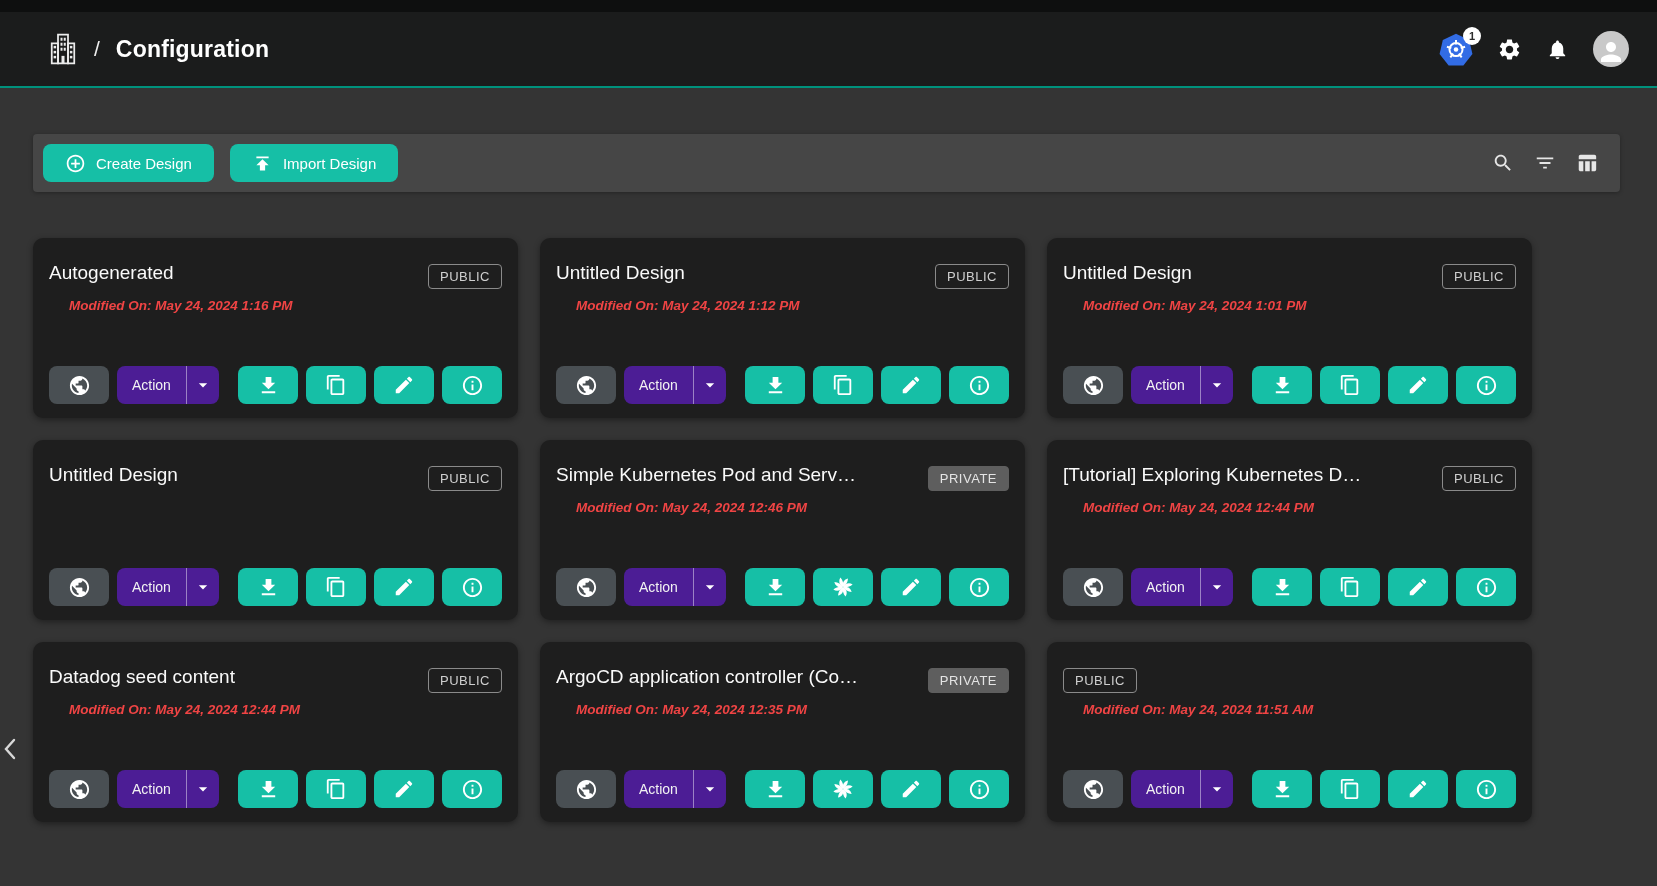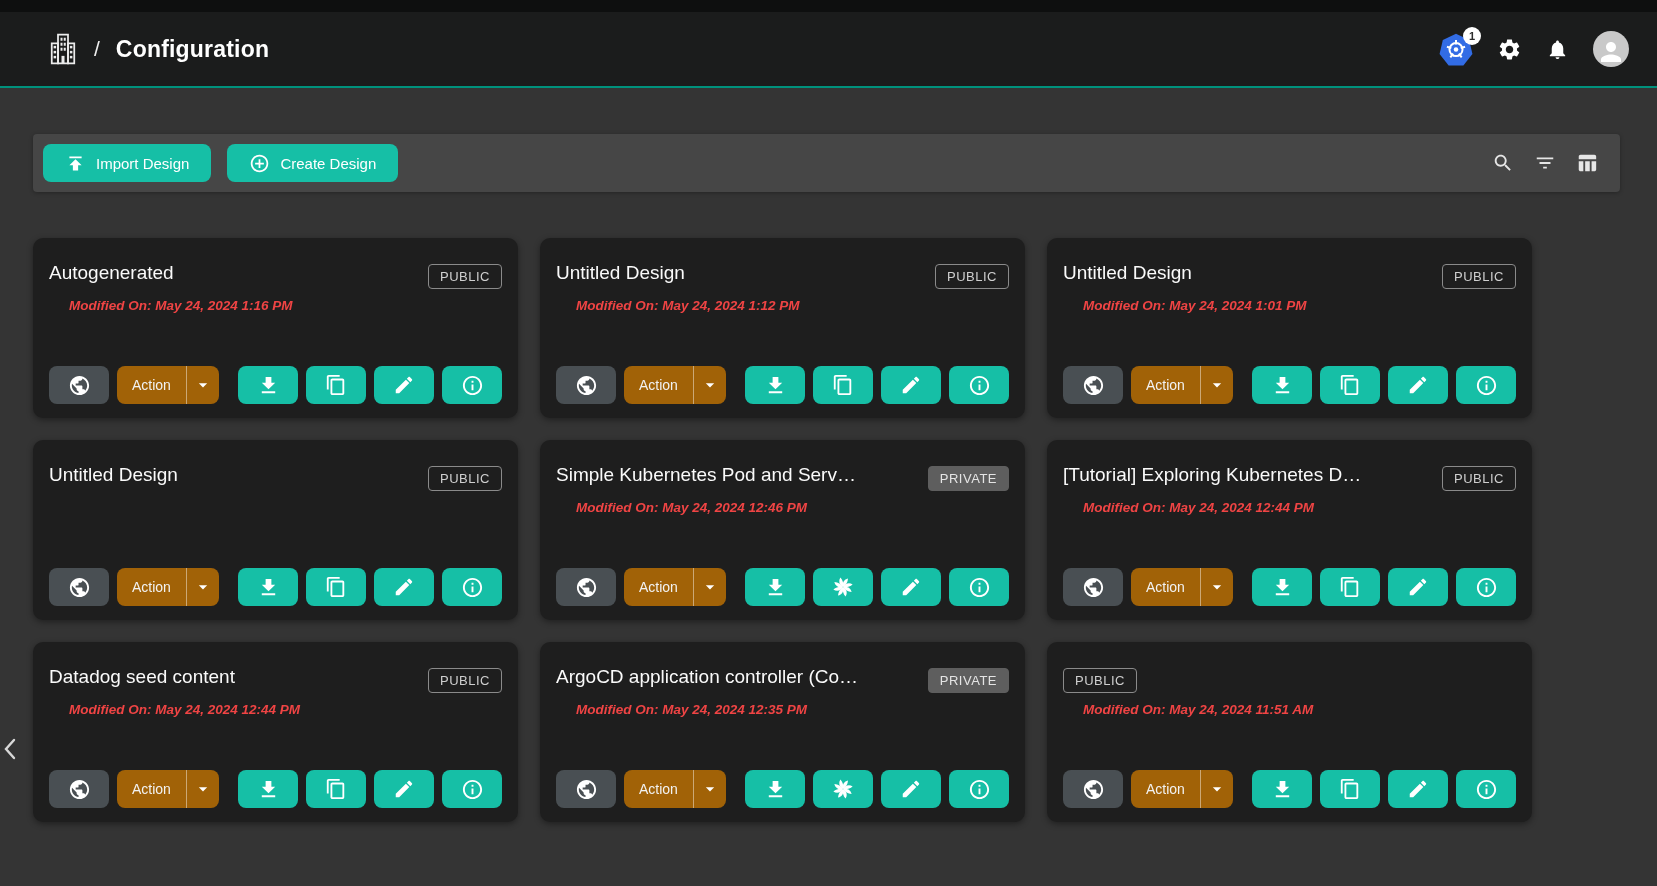--- a/index.html
+++ b/index.html
@@ -81,21 +81,21 @@
     position:absolute; left:16px; right:16px; bottom:14px;
     display:flex; align-items:center; gap:8px;
   }
   .icon-btn {
     width:60px; height:38px; border:none; border-radius:8px; cursor:pointer;
     display:flex; align-items:center; justify-content:center;
   }
   .b-dark { background:#494f53; }
   .b-teal { background:#16bfa6; }
   .action-split {
-    height:38px; border-radius:8px; background:#a16207; cursor:pointer;
+    height:38px; border-radius:8px; background:#4c1d95; cursor:pointer;
     display:flex; align-items:stretch; color:#f2f2f2;
   }
   .action-label { display:flex; align-items:center; padding:0 15px; font-size:14px; }
   .action-caret {
     width:33px; display:flex; align-items:center; justify-content:center;
     border-left:1px solid rgba(255,255,255,.45);
   }
   .push { margin-left:auto; }
   
   .drawer-toggle {
@@ -165,29 +165,29 @@
           <path d="M12 12c2.21 0 4-1.79 4-4s-1.79-4-4-4-4 1.79-4 4 1.79 4 4 4zm0 2c-2.67 0-8 1.34-8 4v2h16v-2c0-2.66-5.33-4-8-4z"></path>
         </svg>
     </span>
   </div>
 </header>
 
 <main>
   <div class="toolbar">
     <button class="btn-lg">
       <svg width="21" height="21" viewBox="0 0 24 24" fill="#fff">
+          <path d="M13 7h-2v4H7v2h4v4h2v-4h4v-2h-4V7zm-1-5C6.48 2 2 6.48 2 12s4.48 10 10 10 10-4.48 10-10S17.52 2 12 2zm0 18c-4.41 0-8-3.59-8-8s3.59-8 8-8 8 3.59 8 8-3.59 8-8 8z"></path>
+        </svg>
+      <span>Create Design</span>
+    </button>
+    <button class="btn-lg">
+      <svg width="21" height="21" viewBox="0 0 24 24" fill="#fff">
           <path d="M5 4v2h14V4H5zm0 10h4v6h6v-6h4l-7-7-7 7z"></path>
         </svg>
       <span>Import Design</span>
-    </button>
-    <button class="btn-lg">
-      <svg width="21" height="21" viewBox="0 0 24 24" fill="#fff">
-          <path d="M13 7h-2v4H7v2h4v4h2v-4h4v-2h-4V7zm-1-5C6.48 2 2 6.48 2 12s4.48 10 10 10 10-4.48 10-10S17.52 2 12 2zm0 18c-4.41 0-8-3.59-8-8s3.59-8 8-8 8 3.59 8 8-3.59 8-8 8z"></path>
-        </svg>
-      <span>Create Design</span>
     </button>
     <div class="toolbar-icons">
       <span class="tico">
         <svg width="22" height="22" viewBox="0 0 24 24" fill="#e6e6e6">
             <path d="M15.5 14h-.79l-.28-.27C15.41 12.59 16 11.11 16 9.5 16 5.91 13.09 3 9.5 3S3 5.91 3 9.5 5.91 16 9.5 16c1.61 0 3.09-.59 4.23-1.57l.27.28v.79l5 4.99L20.49 19l-4.99-5zm-6 0C7.01 14 5 11.99 5 9.5S7.01 5 9.5 5 14 7.01 14 9.5 11.99 14 9.5 14z"></path>
           </svg>
       </span>
       <span class="tico">
         <svg width="22" height="22" viewBox="0 0 24 24" fill="#e6e6e6">
             <path d="M10 18h4v-2h-4v2zM3 6v2h18V6H3zm3 7h12v-2H6v2z"></path>

